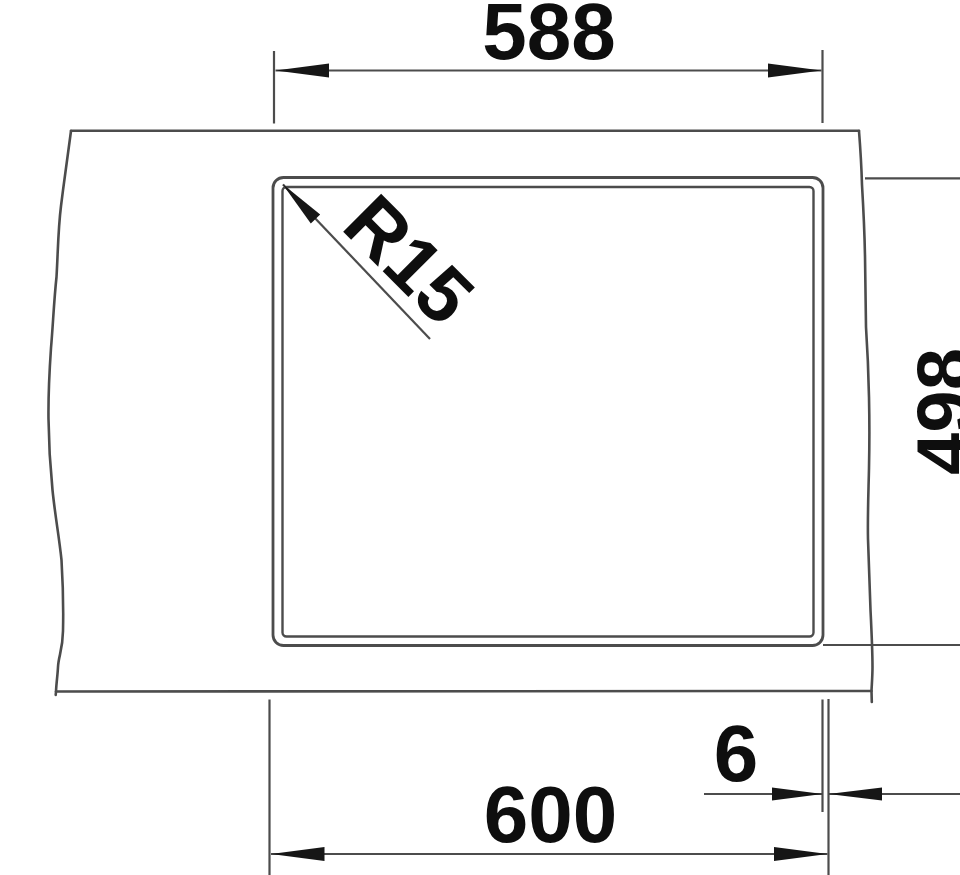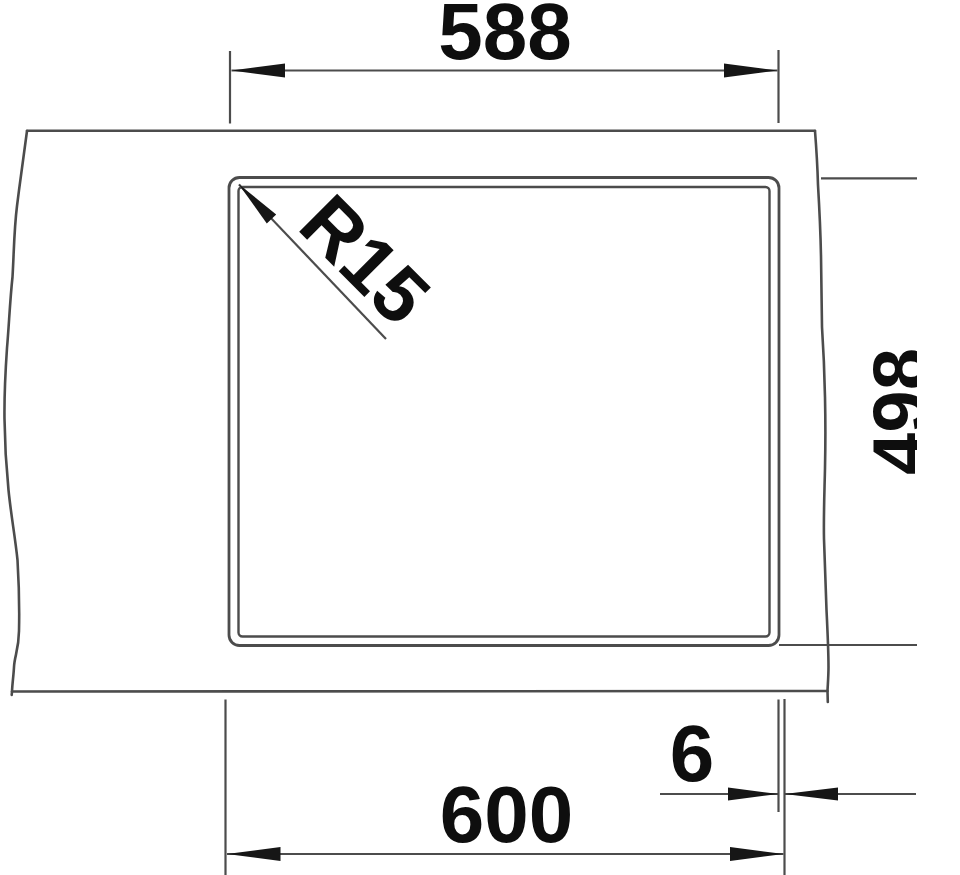--- a/index.html
+++ b/index.html
@@ -1,16 +1,16 @@
 <!DOCTYPE html>
 <html><head>
 <meta charset="utf-8">
 <style>
   html,body{margin:0;padding:0;background:#ffffff;}
-  #page{width:917px;height:875px;position:relative;background:#ffffff;overflow:hidden;}
+  #page{width:917px;height:875px;position:relative;background:#ffffff;overflow:hidden;margin-left:44px;}
   svg{display:block;}
   text{font-family:"Liberation Sans",sans-serif;font-weight:bold;fill:#0e0e0e;}
 </style>
 </head>
 <body>
 
 <div id="page">
 <svg width="960" height="875" viewBox="0 0 960 875" xmlns="http://www.w3.org/2000/svg">
 
   <g fill="none" stroke="#4c4c4c" stroke-width="2.6" stroke-linecap="round" stroke-linejoin="round">

